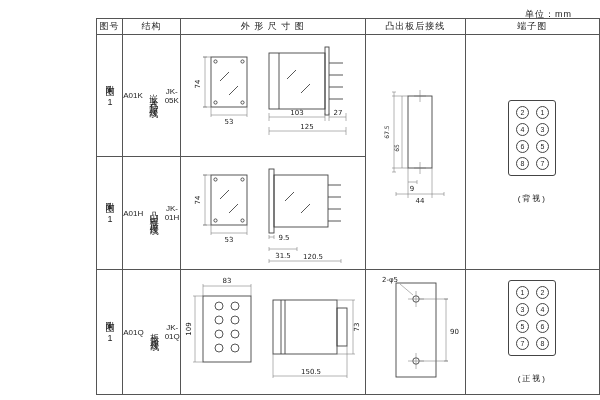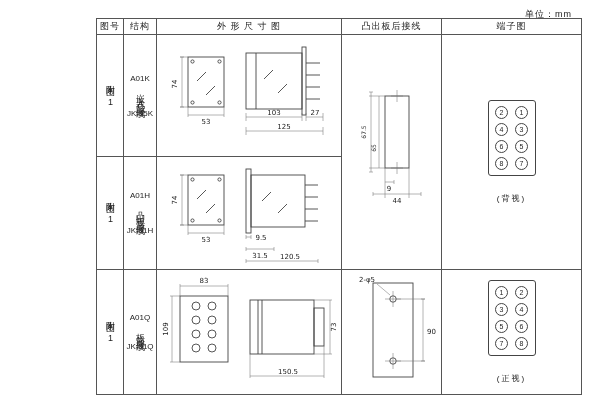--- a/index.html
+++ b/index.html
@@ -15,21 +15,21 @@
     margin-left:11px;
   }
   .main th,.main td{border:1px solid #555;padding:0;vertical-align:middle;text-align:center;}
   .main th{font-weight:normal;font-size:9px;height:15px;letter-spacing:1px;}
   tr.r1{height:122px;} tr.r2{height:113px;} tr.r3{height:125px;}
   .vtext{
     writing-mode:vertical-rl;text-orientation:upright;
     font-size:9px;letter-spacing:3px;margin:0 auto;display:inline-block;
   }
   .structcell{font-size:8px;}
-  .structwrap{display:flex;flex-direction:column;align-items:center;gap:4px;padding:3px 0;}
+  .structwrap{display:flex;flex-direction:row;align-items:center;gap:4px;padding:3px 0;}
   .drawcell{vertical-align:middle;}
   svg.draw{display:block;margin:0 auto;}
   .draw path,.draw rect,.draw circle{fill:none;stroke:#444;stroke-width:0.9;}
   .draw .fine{stroke-width:0.55;stroke:#777;}
   .draw text{fill:#222;stroke:none;font-size:7px;font-family:"DejaVu Sans",sans-serif;}
   .draw text.sm{font-size:6px;}
   .term{display:flex;flex-direction:column;align-items:center;gap:17px;}
   .term-box{
     border:1.2px solid #444;border-radius:3px;padding:5px 6px;
     display:grid;grid-template-columns:repeat(2,14px);gap:4px 6px;justify-items:center;

